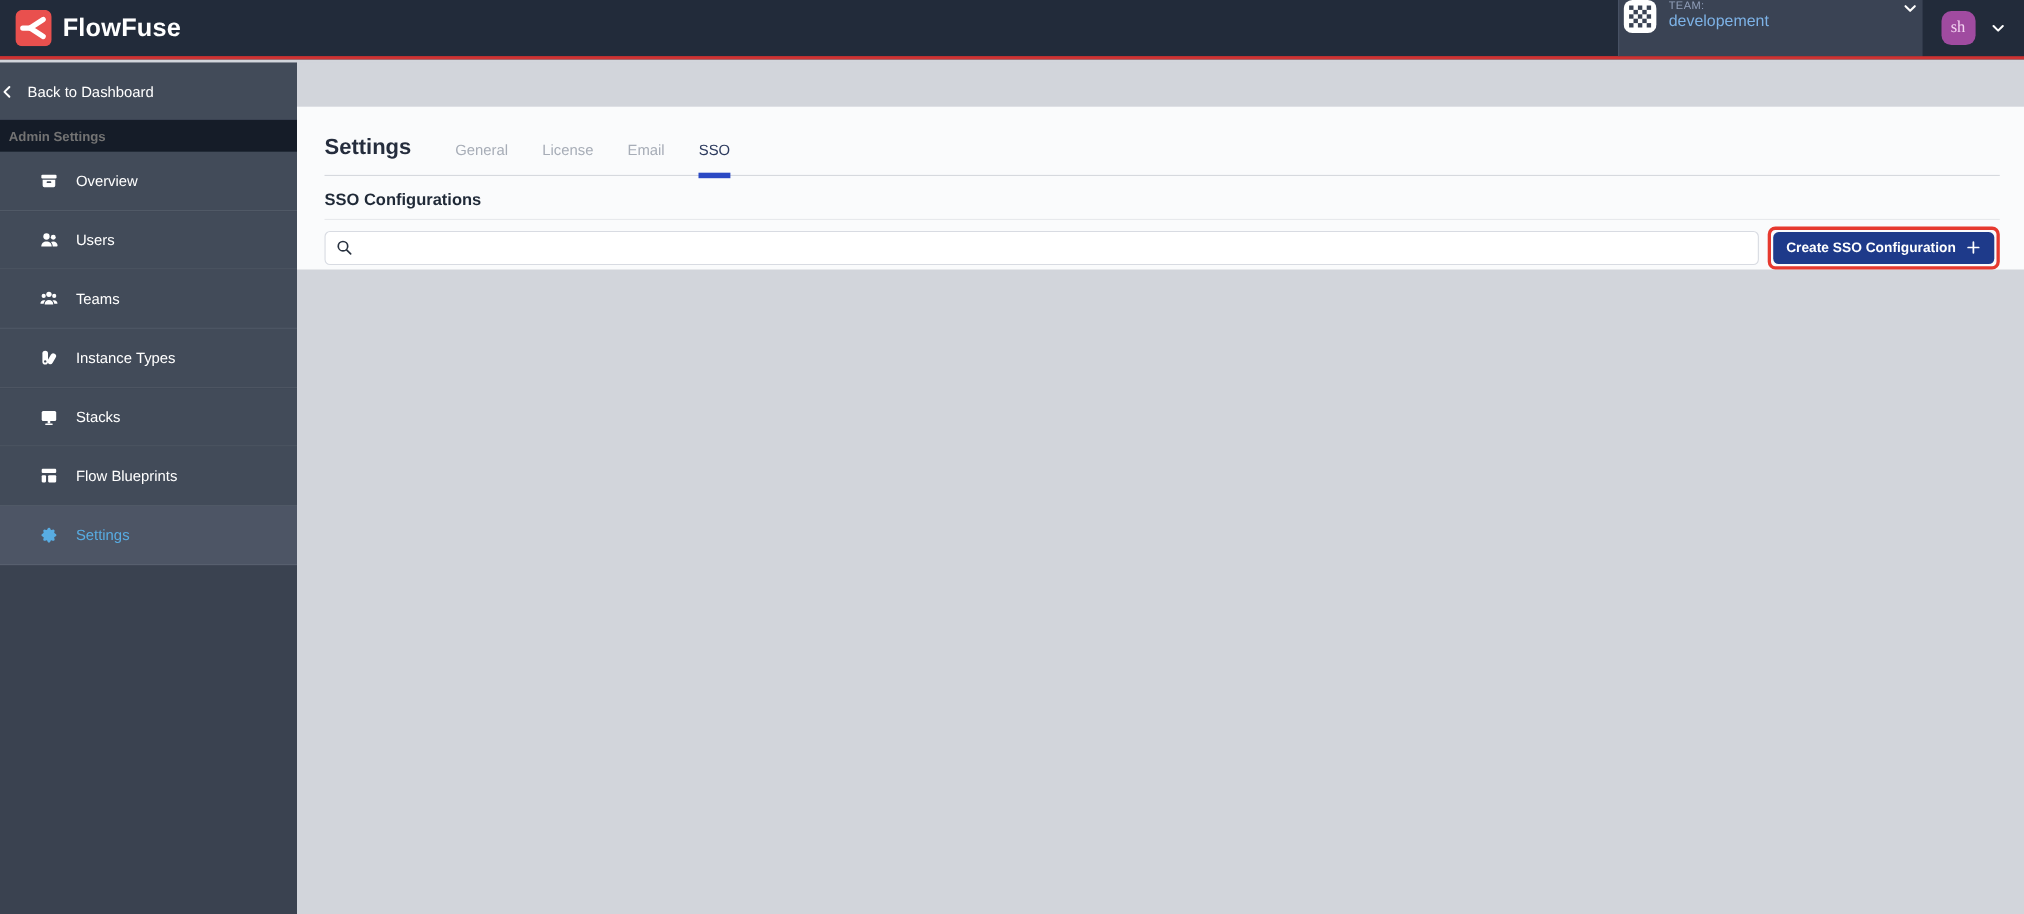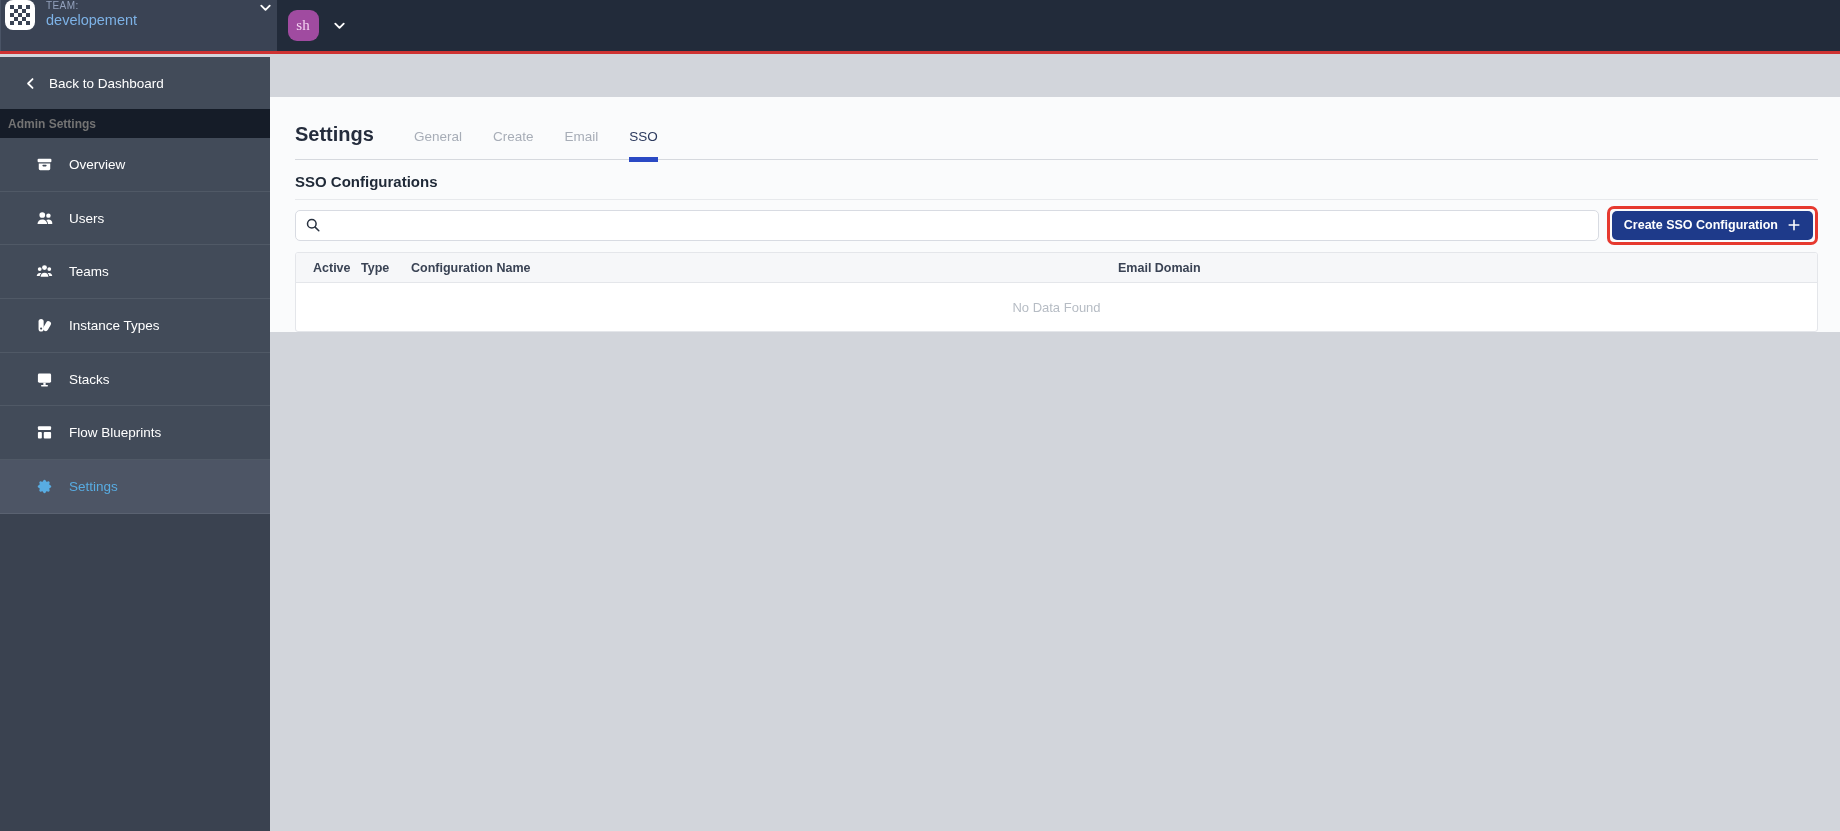--- a/index.html
+++ b/index.html
@@ -15,32 +15,32 @@
   .brand-name { color:#ffffff; font-size:23px; font-weight:700; letter-spacing:.2px; }
 
   .team-section { width:277px; background:#3a4354; border-left:1px solid #4a5466;
                   display:flex; align-items:flex-start; padding:0 4px; cursor:pointer; }
   .team-avatar { width:30px; height:30px; flex:0 0 auto; }
   .team-labels { margin-left:11px; line-height:1.15; }
   .team-kicker { font-size:10px; color:#93a1bc; letter-spacing:.4px; }
   .team-name { font-size:14.5px; color:#7db2e6; }
   .team-section .chev { margin-left:auto; }
 
-  .user-section { width:80px; background:#222b3a; display:flex; align-items:center;
+  .user-section { width:92px; background:#222b3a; display:flex; align-items:center;
                   justify-content:center; gap:13px; }
   .avatar { width:31px; height:31px; border-radius:9px; background:#a04ba0;
             color:#f3d2f1; font-family:"Liberation Serif", serif; font-size:15px;
             display:flex; align-items:center; justify-content:center; cursor:pointer; }
   .chev { width:15px; height:15px; }
 
   
   .sidebar { position:absolute; left:0; top:57px; width:270px; height:774px;
              background:#3a4250; display:flex; flex-direction:column; }
   .back-row { height:52px; background:#424b59; display:flex; align-items:center;
-              padding-left:24px; gap:12px; color:#fff; font-size:13.5px; cursor:pointer; }
+              gap:12px; color:#fff; font-size:13.5px; cursor:pointer; }
   .section-header { height:29px; background:#151c28; color:#737373; font-size:12px;
                     font-weight:600; display:flex; align-items:center; padding-left:8px; }
   .nav-item { height:53.7px; background:#424b59; display:flex; align-items:center;
               padding-left:36px; gap:16px; color:#ffffff; font-size:13.5px;
               border-bottom:1px solid rgba(255,255,255,0.08); cursor:pointer; }
   .nav-item .ni-icon { width:17px; height:17px; display:flex; }
   .nav-item.active { background:#4d5565; color:#58ace2; }
   .sidebar-filler { flex:1; background:#3a4250; }
 
   
@@ -82,20 +82,30 @@
   .th-type { width:50px; }
   .th-name { width:707px; }
   .th-domain { flex:1; }
   .empty-row { height:48px; display:flex; align-items:center; justify-content:center;
                font-size:13px; color:#b6bcc4; }
 </style>
 </head>
 <body>
 
 <div class="navbar">
+  <div class="brand">
+    <svg class="brand-mark" viewBox="0 0 32 32">
+      <rect width="32" height="32" rx="6" fill="#e9504e"></rect>
+      <g stroke="#ffffff" stroke-width="4.6" stroke-linecap="round" stroke-linejoin="round" fill="none">
+        <path d="M24.5 8.5 L13 16 L24.5 23.5"></path>
+        <path d="M13 16 H6.5"></path>
+      </g>
+    </svg>
+    <span class="brand-name">FlowFuse</span>
+  </div>
 
   <div class="team-section">
     <svg class="team-avatar" viewBox="0 0 30 30">
       <rect width="30" height="30" rx="8" fill="#ffffff"></rect>
       <g fill="#3a4354">
         <rect x="5" y="5" width="4" height="4"></rect>
           <rect x="13" y="5" width="4" height="4"></rect>
         <rect x="21" y="5" width="4" height="4"></rect>
           <rect x="9" y="9" width="4" height="4"></rect>
         <rect x="17" y="9" width="4" height="4"></rect>
@@ -224,21 +234,21 @@
 </div>
 
 <div class="content">
   <div class="gray-strip"></div>
 
   <div class="panel">
     <div class="header-row">
       <div class="page-title">Settings</div>
       <div class="tabs">
         <div class="tab">General</div>
-        <div class="tab">Create</div>
+        <div class="tab">License</div>
         <div class="tab">Email</div>
         <div class="tab active">SSO</div>
       </div>
     </div>
 
     <div class="sso-heading-row">
       <span class="sso-heading">SSO Configurations</span>
     </div>
 
     <div class="search-row">
@@ -252,23 +262,14 @@
       <div class="annotation-box">
         <button class="create-btn">
           <span>Create SSO Configuration</span>
           <svg viewBox="0 0 16 16" fill="none" stroke="#ffffff" stroke-width="1.8" stroke-linecap="round">
             <path d="M8 2.5 V13.5 M2.5 8 H13.5"></path>
           </svg>
         </button>
       </div>
     </div>
 
-    <div class="data-table">
-      <div class="thead">
-        <div class="th-active">Active</div>
-        <div class="th-type">Type</div>
-        <div class="th-name">Configuration Name</div>
-        <div class="th-domain">Email Domain</div>
-      </div>
-      <div class="empty-row">No Data Found</div>
-    </div>
   </div>
 </div>
 
 </body></html>

